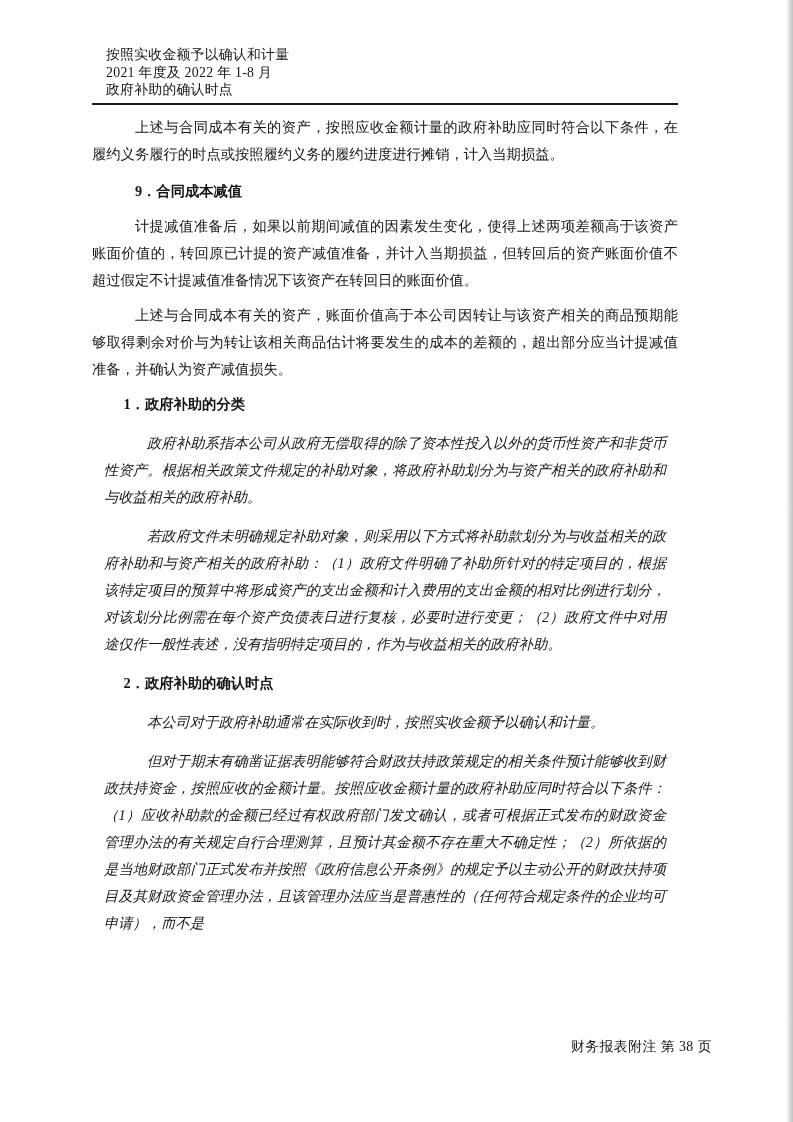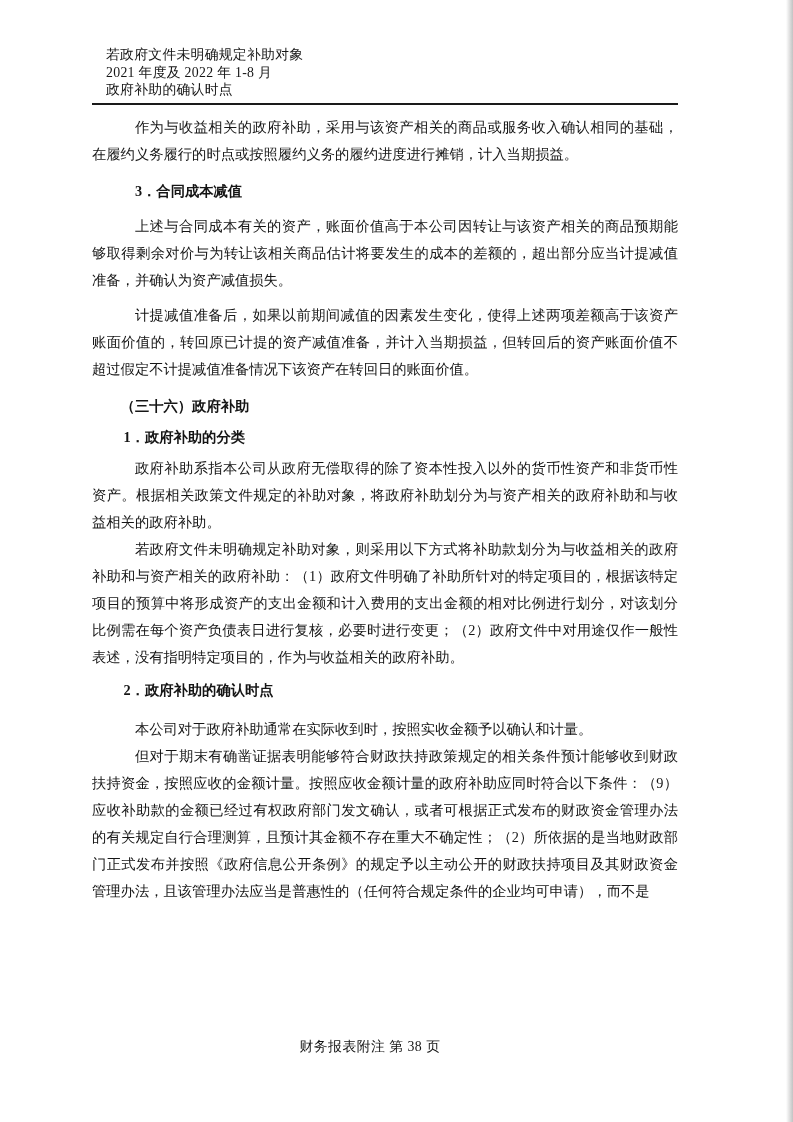--- a/index.html
+++ b/index.html
@@ -43,65 +43,64 @@
     font-size: 14.3px;
     line-height: 27px;
     text-align: justify;
     word-break: break-all;
   }
   .para {
     margin: 0;
     text-indent: 3em;
   }
   .loose   { margin: 0 0 8px; }
-  .tight   { margin: 0; }
+  .tight   { margin: 12px; font-style: italic; }
   .heading {
     margin: 0;
     font-size: 14.3px;
     font-weight: bold;
     line-height: 27px;
   }
   .h-main { margin: 10px 0 8px; text-indent: 3em; }
   .h-sec  { margin: 10px 0 4px; text-indent: 2em; }
   .h-sub  { margin: 0 0 4px;    text-indent: 2.2em; }
   .h-sub2 { margin: 6px 0 12px;    text-indent: 2.2em; }
   .footer {
     position: absolute;
     top: 1038px;
-    left: 16px;
+    left: 4px;
     width: 708px;
-    text-align: center;
+    text-align: right;
     font-size: 13.8px;
     letter-spacing: 0.5px;
   }
 </style>
 </head>
 <body>
 
 <div class="doc">
 
   <div class="header">
-    <div>若政府文件未明确规定补助对象</div>
+    <div>按照实收金额予以确认和计量</div>
     <div>2021 年度及 2022 年 1-8 月</div>
     <div>政府补助的确认时点</div>
   </div>
 
   <div class="divider"></div>
 
   <div class="body">
-    <p class="para loose">作为与收益相关的政府补助，采用与该资产相关的商品或服务收入确认相同的基础，在履约义务履行的时点或按照履约义务的履约进度进行摊销，计入当期损益。</p>
-    <p class="heading h-main">3．合同成本减值</p>
+    <p class="para loose">上述与合同成本有关的资产，按照应收金额计量的政府补助应同时符合以下条件，在履约义务履行的时点或按照履约义务的履约进度进行摊销，计入当期损益。</p>
+    <p class="heading h-main">9．合同成本减值</p>
+    <p class="para loose">计提减值准备后，如果以前期间减值的因素发生变化，使得上述两项差额高于该资产账面价值的，转回原已计提的资产减值准备，并计入当期损益，但转回后的资产账面价值不超过假定不计提减值准备情况下该资产在转回日的账面价值。</p>
     <p class="para loose">上述与合同成本有关的资产，账面价值高于本公司因转让与该资产相关的商品预期能够取得剩余对价与为转让该相关商品估计将要发生的成本的差额的，超出部分应当计提减值准备，并确认为资产减值损失。</p>
-    <p class="para loose">计提减值准备后，如果以前期间减值的因素发生变化，使得上述两项差额高于该资产账面价值的，转回原已计提的资产减值准备，并计入当期损益，但转回后的资产账面价值不超过假定不计提减值准备情况下该资产在转回日的账面价值。</p>
-    <p class="heading h-sec">（三十六）政府补助</p>
     <p class="heading h-sub">1．政府补助的分类</p>
     <p class="para tight">政府补助系指本公司从政府无偿取得的除了资本性投入以外的货币性资产和非货币性资产。根据相关政策文件规定的补助对象，将政府补助划分为与资产相关的政府补助和与收益相关的政府补助。</p>
     <p class="para tight">若政府文件未明确规定补助对象，则采用以下方式将补助款划分为与收益相关的政府补助和与资产相关的政府补助：（1）政府文件明确了补助所针对的特定项目的，根据该特定项目的预算中将形成资产的支出金额和计入费用的支出金额的相对比例进行划分，对该划分比例需在每个资产负债表日进行复核，必要时进行变更；（2）政府文件中对用途仅作一般性表述，没有指明特定项目的，作为与收益相关的政府补助。</p>
     <p class="heading h-sub2">2．政府补助的确认时点</p>
     <p class="para tight">本公司对于政府补助通常在实际收到时，按照实收金额予以确认和计量。</p>
-    <p class="para tight">但对于期末有确凿证据表明能够符合财政扶持政策规定的相关条件预计能够收到财政扶持资金，按照应收的金额计量。按照应收金额计量的政府补助应同时符合以下条件：（9）应收补助款的金额已经过有权政府部门发文确认，或者可根据正式发布的财政资金管理办法的有关规定自行合理测算，且预计其金额不存在重大不确定性；（2）所依据的是当地财政部门正式发布并按照《政府信息公开条例》的规定予以主动公开的财政扶持项目及其财政资金管理办法，且该管理办法应当是普惠性的（任何符合规定条件的企业均可申请），而不是</p>
+    <p class="para tight">但对于期末有确凿证据表明能够符合财政扶持政策规定的相关条件预计能够收到财政扶持资金，按照应收的金额计量。按照应收金额计量的政府补助应同时符合以下条件：（1）应收补助款的金额已经过有权政府部门发文确认，或者可根据正式发布的财政资金管理办法的有关规定自行合理测算，且预计其金额不存在重大不确定性；（2）所依据的是当地财政部门正式发布并按照《政府信息公开条例》的规定予以主动公开的财政扶持项目及其财政资金管理办法，且该管理办法应当是普惠性的（任何符合规定条件的企业均可申请），而不是</p>
   </div>
 
   <div class="footer">财务报表附注 第 38 页</div>
 
   <div class="scan-edge"></div>
 
 </div>
 
 </body></html>

